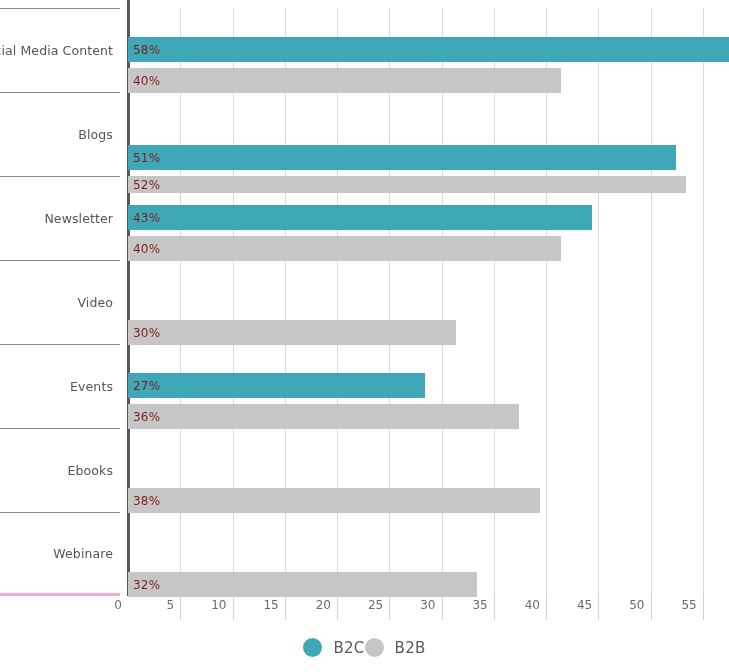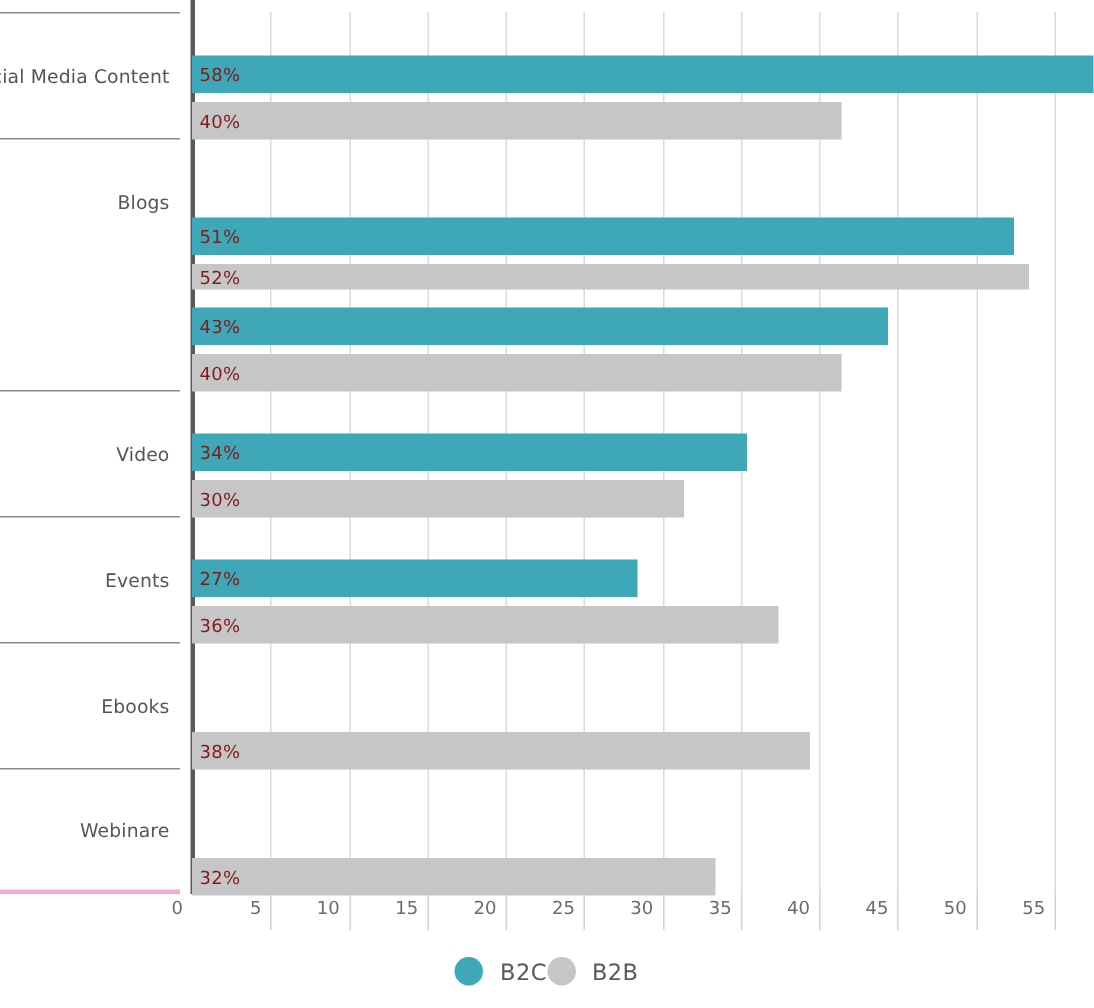--- a/index.html
+++ b/index.html
@@ -176,20 +176,23 @@
 <div id="chart-root">
 
   <div class="y-axis-line"></div>
 
   <div class="cat-axis">
       <div class="cat-cell" style="top: 0px; height: 84px;">
         <span class="cat-label">Social Media Content</span>
       </div>
       <div class="cat-cell" style="top: 84px; height: 84px;">
         <span class="cat-label">Blogs</span>
+      </div>
+      <div class="cat-cell" style="top: 168px; height: 84px;">
+        <span class="cat-label">Newsletter</span>
       </div>
       <div class="cat-cell" style="top: 252px; height: 84px;">
         <span class="cat-label">Video</span>
       </div>
       <div class="cat-cell" style="top: 336px; height: 84px;">
         <span class="cat-label">Events</span>
       </div>
       <div class="cat-cell" style="top: 420px; height: 84px;">
         <span class="cat-label">Ebooks</span>
       </div>
@@ -223,23 +226,20 @@
           <span class="bar-label">51%</span>
         </div>
         <div class="bar b2b" style="width: 558.03px; height: 17px; top: 144px; margin-top: 24px;">
           <span class="bar-label">52%</span>
         </div>
         <div class="bar b2c" style="width: 463.98px; height: 25px; top: 197px;">
           <span class="bar-label">43%</span>
         </div>
         <div class="bar b2b" style="width: 432.63px; height: 25px; top: 228px;">
           <span class="bar-label">40%</span>
-        </div>
-        <div class="bar b2c" style="width: 369.93px; height: 25px; top: 281px;">
-          <span class="bar-label">34%</span>
         </div>
         <div class="bar b2b" style="width: 328.13px; height: 25px; top: 312px;">
           <span class="bar-label">30%</span>
         </div>
         <div class="bar b2c" style="width: 296.78px; height: 25px; top: 365px;">
           <span class="bar-label">27%</span>
         </div>
         <div class="bar b2b" style="width: 390.83px; height: 25px; top: 396px; align-items: center;">
           <span class="bar-label">36%</span>
         </div>

